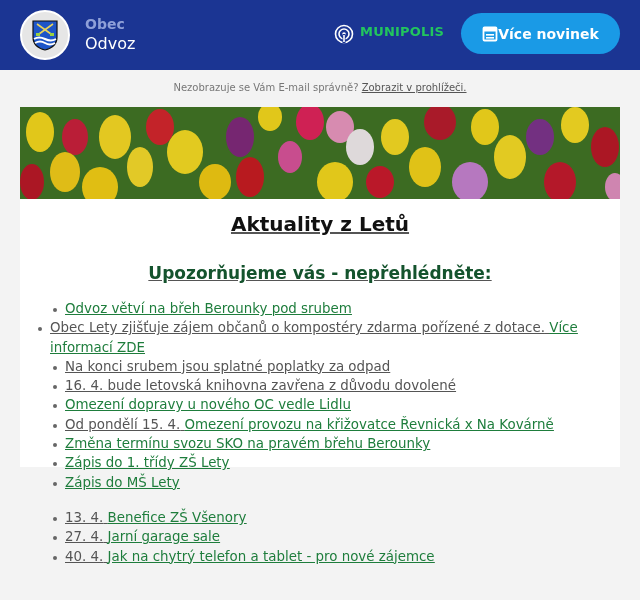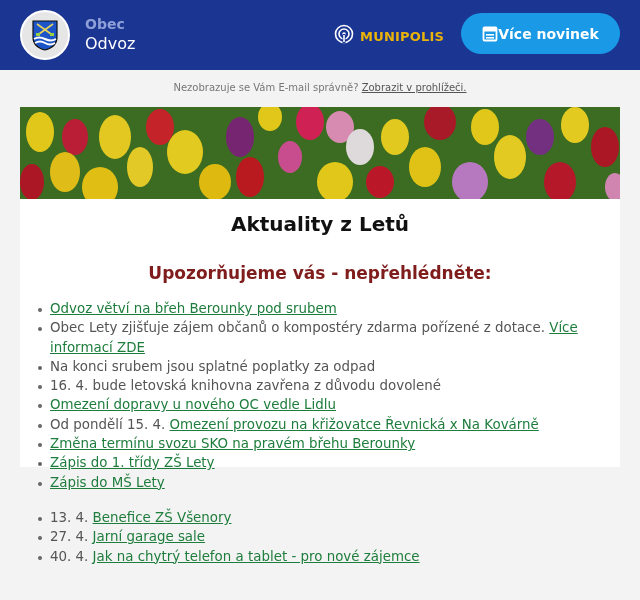--- a/index.html
+++ b/index.html
@@ -17,57 +17,58 @@
       position: absolute; left: 20px; top: 10px;
       width: 50px; height: 50px; border-radius: 50%;
       background: #e6e6e6; border: 2px solid #fff; box-sizing: border-box;
       display: flex; align-items: center; justify-content: center;
     }
     .brand { position: absolute; left: 85px; top: 14px; line-height: 20px; }
     .brand .kicker { font-weight: bold; font-size: 14px; color: #8fa0d8; }
     .brand .name { font-size: 16px; color: #fff; }
     .munipolis {
       position: absolute; left: 334px; top: 24px;
-      display: flex; align-items: flex-end; gap: 6px;
-      color: #eab308; font-weight: bold; font-size: 13px; letter-spacing: 0.2px;
+      display: flex; align-items: flex-start; gap: 6px;
+      color: #22c55e; font-weight: bold; font-size: 13px; letter-spacing: 0.2px;
     }
     .more-btn {
       position: absolute; left: 461px; top: 13px;
       width: 159px; height: 41px; border-radius: 21px;
       background: #1a9ae6; color: #fff;
       display: flex; align-items: center; justify-content: center; gap: 0;
       font-weight: bold; font-size: 14px; cursor: pointer;
     }
     .notice {
       text-align: center; font-size: 10px; color: #777;
       margin-top: 12px; height: 14px;
     }
     .notice a { color: #555; text-decoration: underline; }
     .card {
       position: absolute; left: 20px; top: 107px; width: 600px; height: 360px;
       background: #fff;
+      text-decoration: underline;
     }
     .banner {
       width: 600px; height: 92px; overflow: hidden; position: relative;
       background: #2e5a1c;
     }
     .banner svg { display: block; }
     h1 {
       margin: 0; text-align: center; font-size: 20px; color: #111;
       font-weight: bold; padding-top: 13px; height: 28px;
     }
     h2 {
-      margin: 0; text-align: center; font-size: 17px; color: #7f1d1d; font-weight: bold;
+      margin: 0; text-align: center; font-size: 17px; color: #14532d; font-weight: bold;
     }
     h2.first { margin-top: 23px; }
     h2.second { margin-top: 15px; }
     ul { list-style: none; margin: 0; padding: 0 0 0 30px; }
     ul.list1 { margin-top: 16px; }
     ul.list2 { margin-top: 16px; }
-    li { font-size: 13.4px; line-height: 19.3px; color: #555; position: relative; white-space: nowrap; }
+    li { font-size: 13.4px; line-height: 19.3px; color: #555; position: relative; white-space: nowrap; margin-left: 15px; }
     li::before {
       content: ""; position: absolute; left: -12px; top: 9px;
       width: 4px; height: 4px; border-radius: 50%; background: #666;
     }
     li.wrap { white-space: normal; margin-left: -43px; padding-left: 43px; }
     li.wrap::before { left: 31px; }
     a.lnk { color: #1e7d3c; text-decoration: underline; cursor: pointer; }
   </style>
 </head>
 <body>

